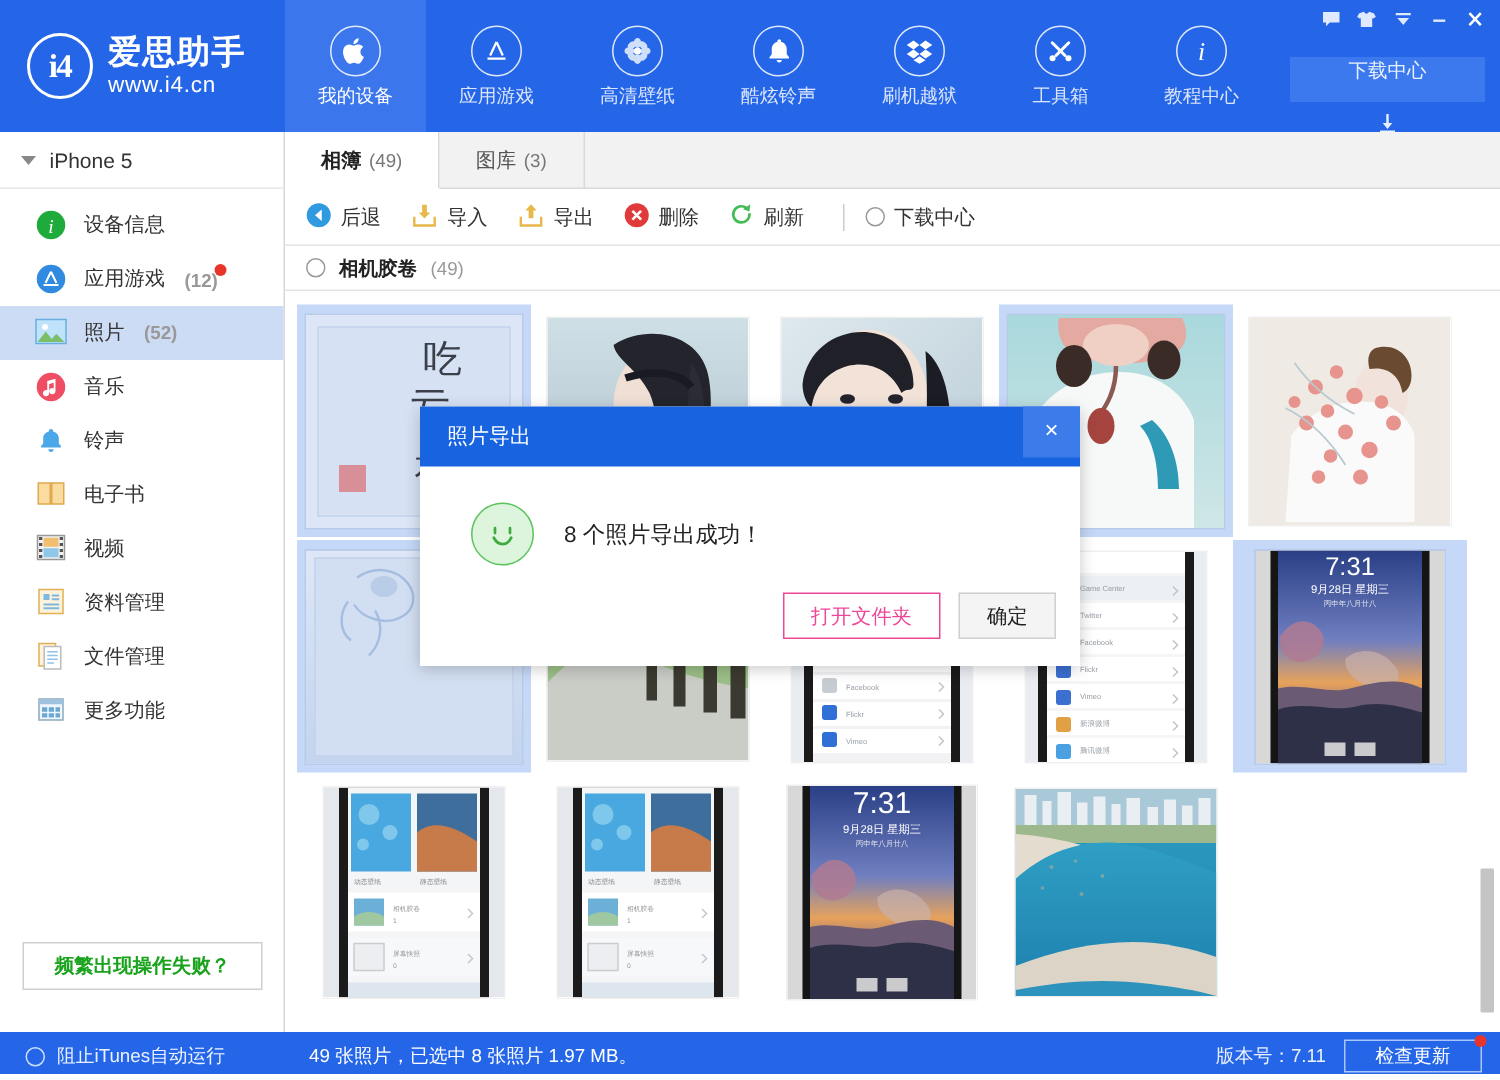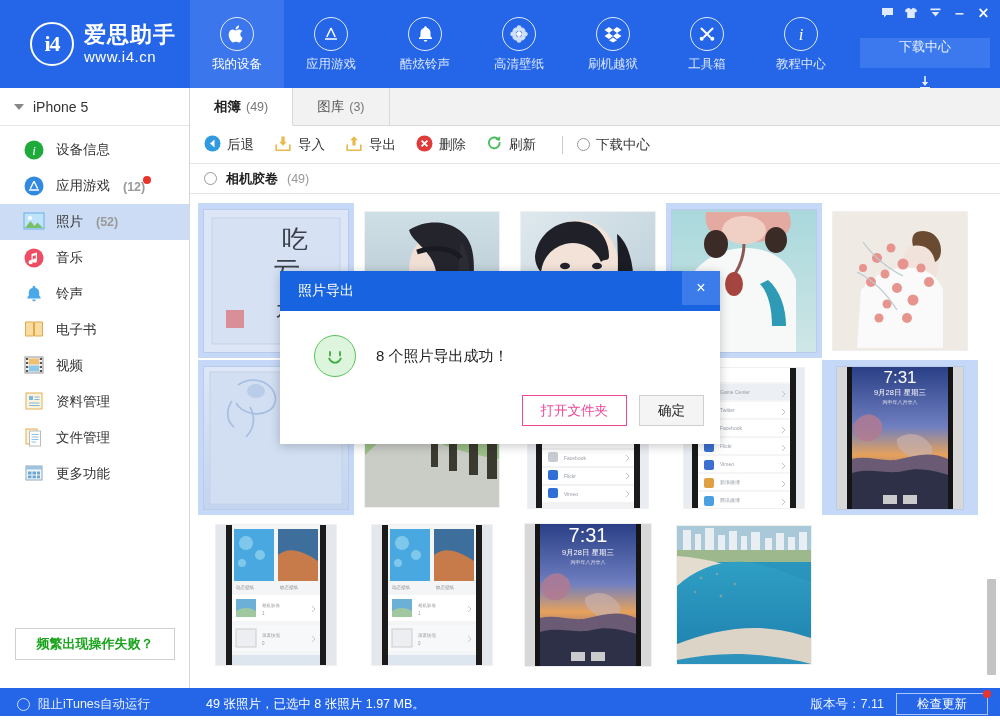--- a/index.html
+++ b/index.html
@@ -13,21 +13,21 @@
   }
   .app { position:relative; width:1000px; height:720px; overflow:hidden; }
 
   
   .header {
     position:absolute; left:0; top:0; width:1000px; height:88px;
     background:#2566e8;
   }
   .logo-zone {
     position:absolute; left:0; top:0; width:190px; height:88px;
-    display:flex; align-items:center; padding-left:30px;
+    display:flex; align-items:center; padding-left:18px;
   }
   .logo-circle {
     width:44px; height:44px; border-radius:50%;
     border:2.5px solid #fff; color:#fff;
     display:flex; align-items:center; justify-content:center;
     font-size:22px; font-weight:bold; letter-spacing:-1px;
     font-family:"Liberation Serif", serif;
   }
   .logo-text { margin-left:10px; color:#fff; }
   .logo-cn { font-size:22px; font-weight:bold; letter-spacing:1px; line-height:1.1; }
@@ -224,48 +224,48 @@
         <div class="nav-label">我的设备</div>
       </div>
 
       <div class="nav-item">
         <div class="nav-ico">
           <svg width="20" height="20" viewBox="0 0 20 20">
               <path fill="none" stroke="#fff" stroke-width="1.5" d="M4 15h12M10 4l-4.2 9M10 4l4.2 9"></path>
             </svg>
         </div>
         <div class="nav-label">应用游戏</div>
-      </div>
-
-      <div class="nav-item">
-        <div class="nav-ico">
-          <svg width="17" height="18" viewBox="0 0 17 18">
-              <path fill="#fff" d="M8.5 1.2c-.7 0-1.2.5-1.2 1.1v.5C5 3.3 3.5 5.3 3.5 7.8v3.4L2 13.1v.9h13v-.9l-1.5-1.9V7.8c0-2.5-1.5-4.5-3.8-5V2.3c0-.6-.5-1.1-1.2-1.1zM6.8 15c0 .9.8 1.7 1.7 1.7s1.7-.8 1.7-1.7H6.8z"></path>
-            </svg>
-        </div>
-        <div class="nav-label">酷炫铃声</div>
       </div>
 
       <div class="nav-item">
         <div class="nav-ico">
           <svg width="20" height="20" viewBox="0 0 20 20">
               <g fill="#cfdffa">
                 <ellipse cx="10" cy="4.6" rx="2.5" ry="3.3"></ellipse>
                 <ellipse cx="10" cy="15.4" rx="2.5" ry="3.3"></ellipse>
                 <ellipse cx="4.6" cy="10" rx="3.3" ry="2.5"></ellipse>
                 <ellipse cx="15.4" cy="10" rx="3.3" ry="2.5"></ellipse>
                 <ellipse cx="6.2" cy="6.2" rx="3" ry="2.2" transform="rotate(-45 6.2 6.2)"></ellipse>
                 <ellipse cx="13.8" cy="13.8" rx="3" ry="2.2" transform="rotate(-45 13.8 13.8)"></ellipse>
                 <ellipse cx="13.8" cy="6.2" rx="3" ry="2.2" transform="rotate(45 13.8 6.2)"></ellipse>
                 <ellipse cx="6.2" cy="13.8" rx="3" ry="2.2" transform="rotate(45 6.2 13.8)"></ellipse>
                 <circle cx="10" cy="10" r="2.4" fill="#fff"></circle>
               </g>
             </svg>
         </div>
         <div class="nav-label">高清壁纸</div>
+      </div>
+
+      <div class="nav-item">
+        <div class="nav-ico">
+          <svg width="17" height="18" viewBox="0 0 17 18">
+              <path fill="#fff" d="M8.5 1.2c-.7 0-1.2.5-1.2 1.1v.5C5 3.3 3.5 5.3 3.5 7.8v3.4L2 13.1v.9h13v-.9l-1.5-1.9V7.8c0-2.5-1.5-4.5-3.8-5V2.3c0-.6-.5-1.1-1.2-1.1zM6.8 15c0 .9.8 1.7 1.7 1.7s1.7-.8 1.7-1.7H6.8z"></path>
+            </svg>
+        </div>
+        <div class="nav-label">酷炫铃声</div>
       </div>
 
       <div class="nav-item">
         <div class="nav-ico">
           <svg width="20" height="18" viewBox="0 0 20 18">
               <path fill="#fff" d="M6 2 1.5 5 6 8l4-3zM14 2l4.5 3L14 8l-4-3zM1.5 11 6 8l4 3-4 3zM18.5 11 14 8l-4 3 4 3zM6 15.2l4-2.7 4 2.7-4 2.3z"></path>
             </svg>
         </div>
         <div class="nav-label">刷机越狱</div>
       </div>

